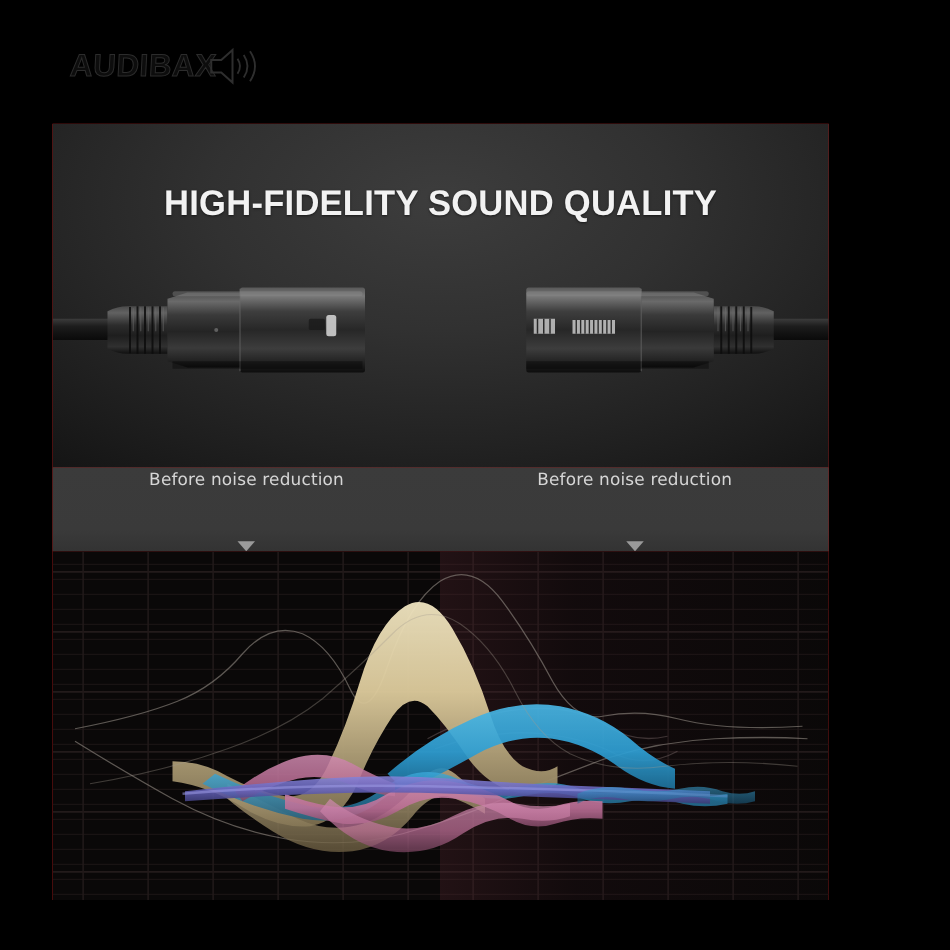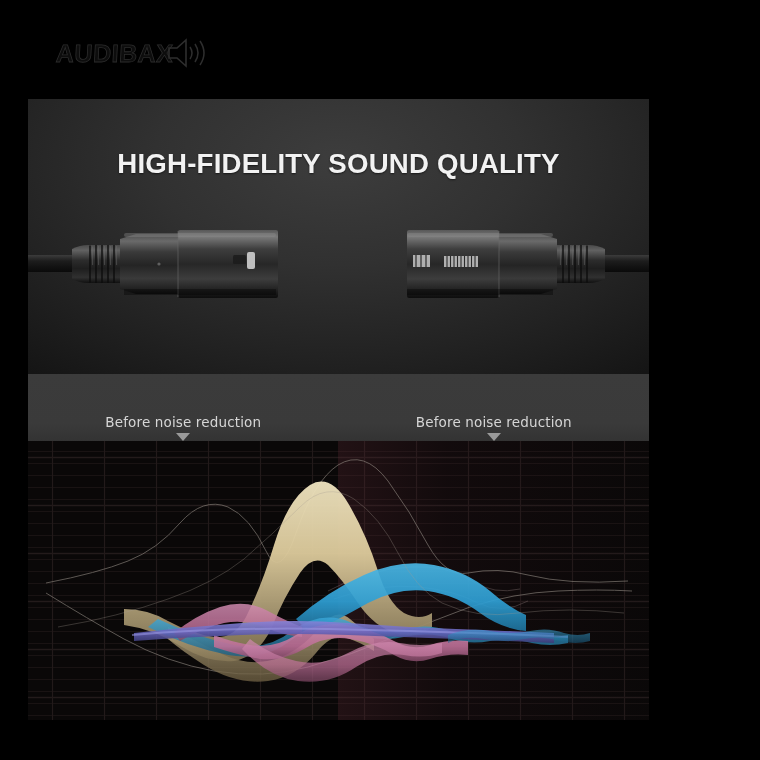--- a/index.html
+++ b/index.html
@@ -23,21 +23,21 @@
     -webkit-text-stroke:0.8px #2c2c2c;
     font-family:"Liberation Sans", sans-serif;
     line-height:1;
     transform:skewX(-3deg);
   }
   .brand-wave { position:relative; width:42px; height:34px; margin-left:-9px; }
   .brand-wave svg { position:absolute; left:0; top:0; }
 
   
   .card {
-    position:absolute; left:28px; top:99px;
+    position:absolute; left:42px; top:99px;
     width:621px; height:621px;
     background:#b91c1c;
     overflow:hidden;
   }
 
   
   .hero {
     position:relative;
     width:621px; height:275px;
     background:
@@ -62,21 +62,21 @@
 
   
   .captions {
     position:relative;
     width:621px; height:67px;
     background:linear-gradient(180deg,#3b3b3b 0%,#3a3a3a 74%,#333 100%);
     display:flex;
   }
   .cap {
     flex:1; display:flex; flex-direction:column;
-    align-items:center; justify-content:flex-end; gap:3px;
+    align-items:center; justify-content:space-between; gap:3px;
     padding-top:2px;
   }
   .cap-label {
     color:#d6d6d6; font-size:13.5px; letter-spacing:.15px;
     font-family:"DejaVu Sans", sans-serif;
   }
   .cap-arrow {
     width:0; height:0;
     border-left:7px solid transparent;
     border-right:7px solid transparent;

